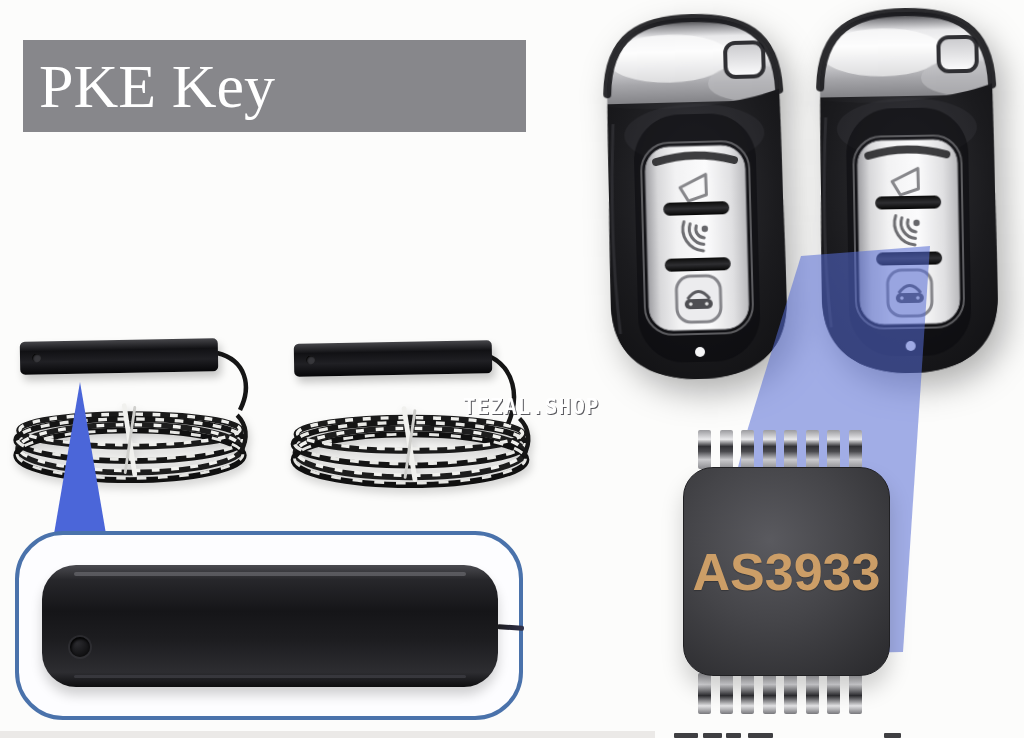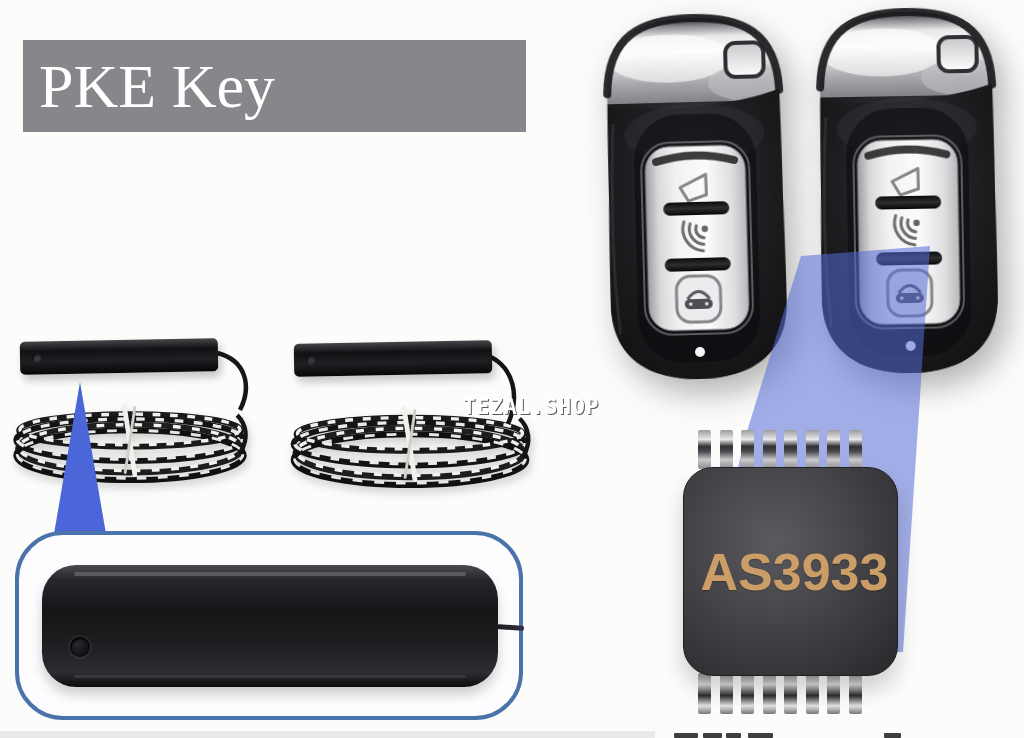--- a/index.html
+++ b/index.html
@@ -92,21 +92,21 @@
     background:linear-gradient(180deg,#9a9a9e 0%,#e9e9eb 24%,#323236 42%,#4a4a4e 55%,#cacacd 76%,#8f8f93 100%);
   }
   #pins-bottom .pin{
     background:linear-gradient(180deg,#8f8f93 0%,#d9d9dc 28%,#2d2d31 55%,#e4e4e6 80%,#77777b 100%);
   }
   #chip-body{
     left:683px;top:467px;width:205px;height:207px;border-radius:30px;
     background:radial-gradient(circle at 42% 35%,#5a5a5f 0%,#454549 45%,#28282b 100%);
     border:1px solid #202023;
     box-shadow:0 14px 22px rgba(0,0,0,.18);
-    display:flex;align-items:center;justify-content:center;padding-left:8px;
+    display:flex;align-items:center;justify-content:center;
   }
   #chip-label{
     font-size:52px;font-weight:bold;letter-spacing:0px;
     color:var(--chip-label,#cc9e67);
     text-shadow:0 1px 1px rgba(0,0,0,.25);
   }
 
   
   #watermark{
     left:463px;top:359px;

